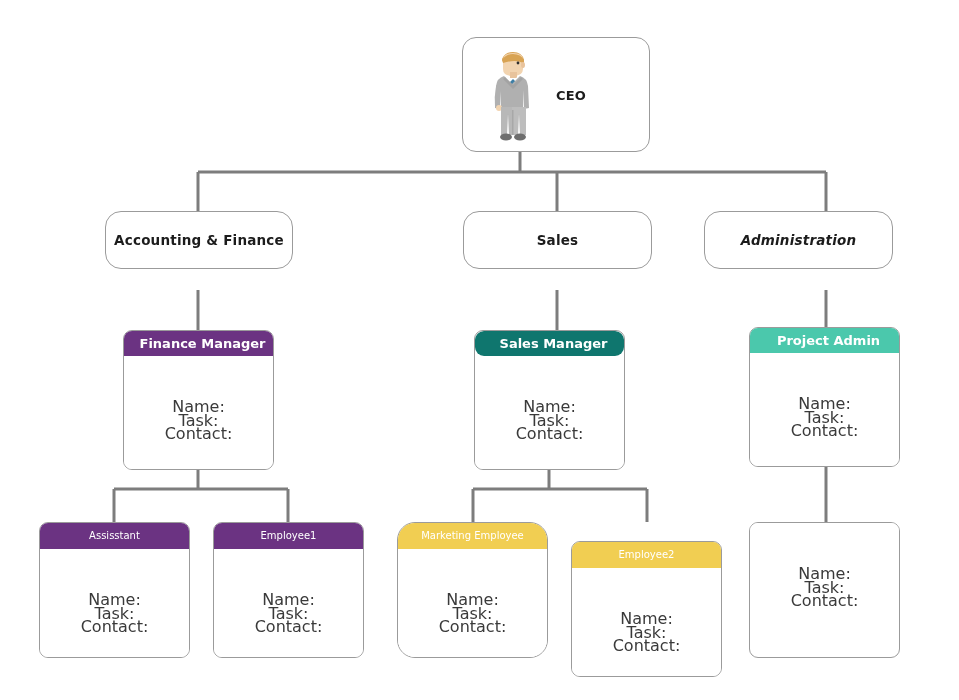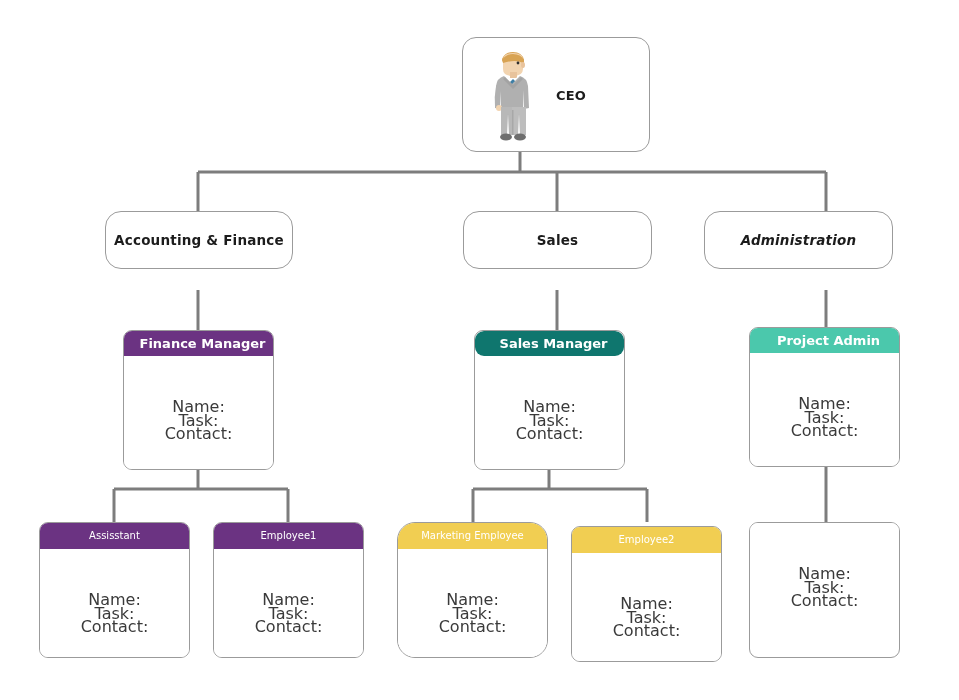--- a/index.html
+++ b/index.html
@@ -141,21 +141,21 @@
     font-size: 10px;
     font-weight: normal;
   }
   .staff-card .card-body {
     height: 108px;
     padding-top: 44px;
   }
   #node-assistant        { left: 39px;  top: 522px; }
   #node-employee1        { left: 213px; top: 522px; }
   #node-marketing        { left: 397px; top: 522px; border-radius: 18px; }
-  #node-employee2        { left: 571px; top: 526px; }
+  #node-employee2        { left: 571px; top: 541px; }
   #node-project-monitor  { left: 749px; top: 522px; }
 </style>
 </head>
 <body>
 
 <div id="org-chart">
 
   <svg id="connector-layer" viewBox="0 0 959 700" width="959" height="700">
     <g stroke="#7d7d7d" stroke-width="3" fill="none" stroke-linecap="butt">
 

